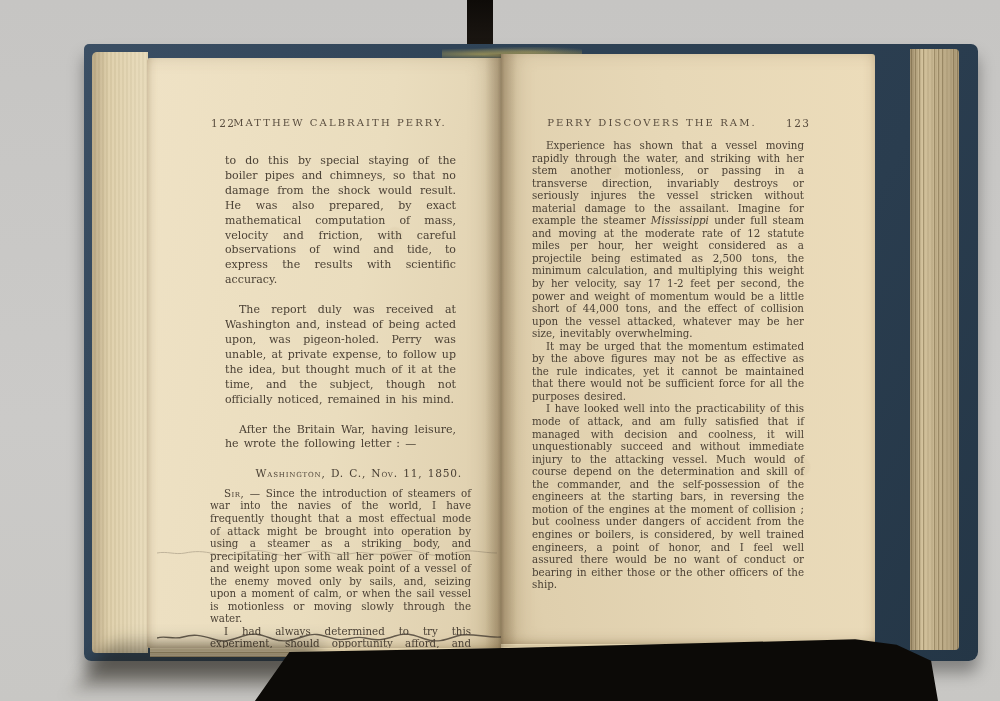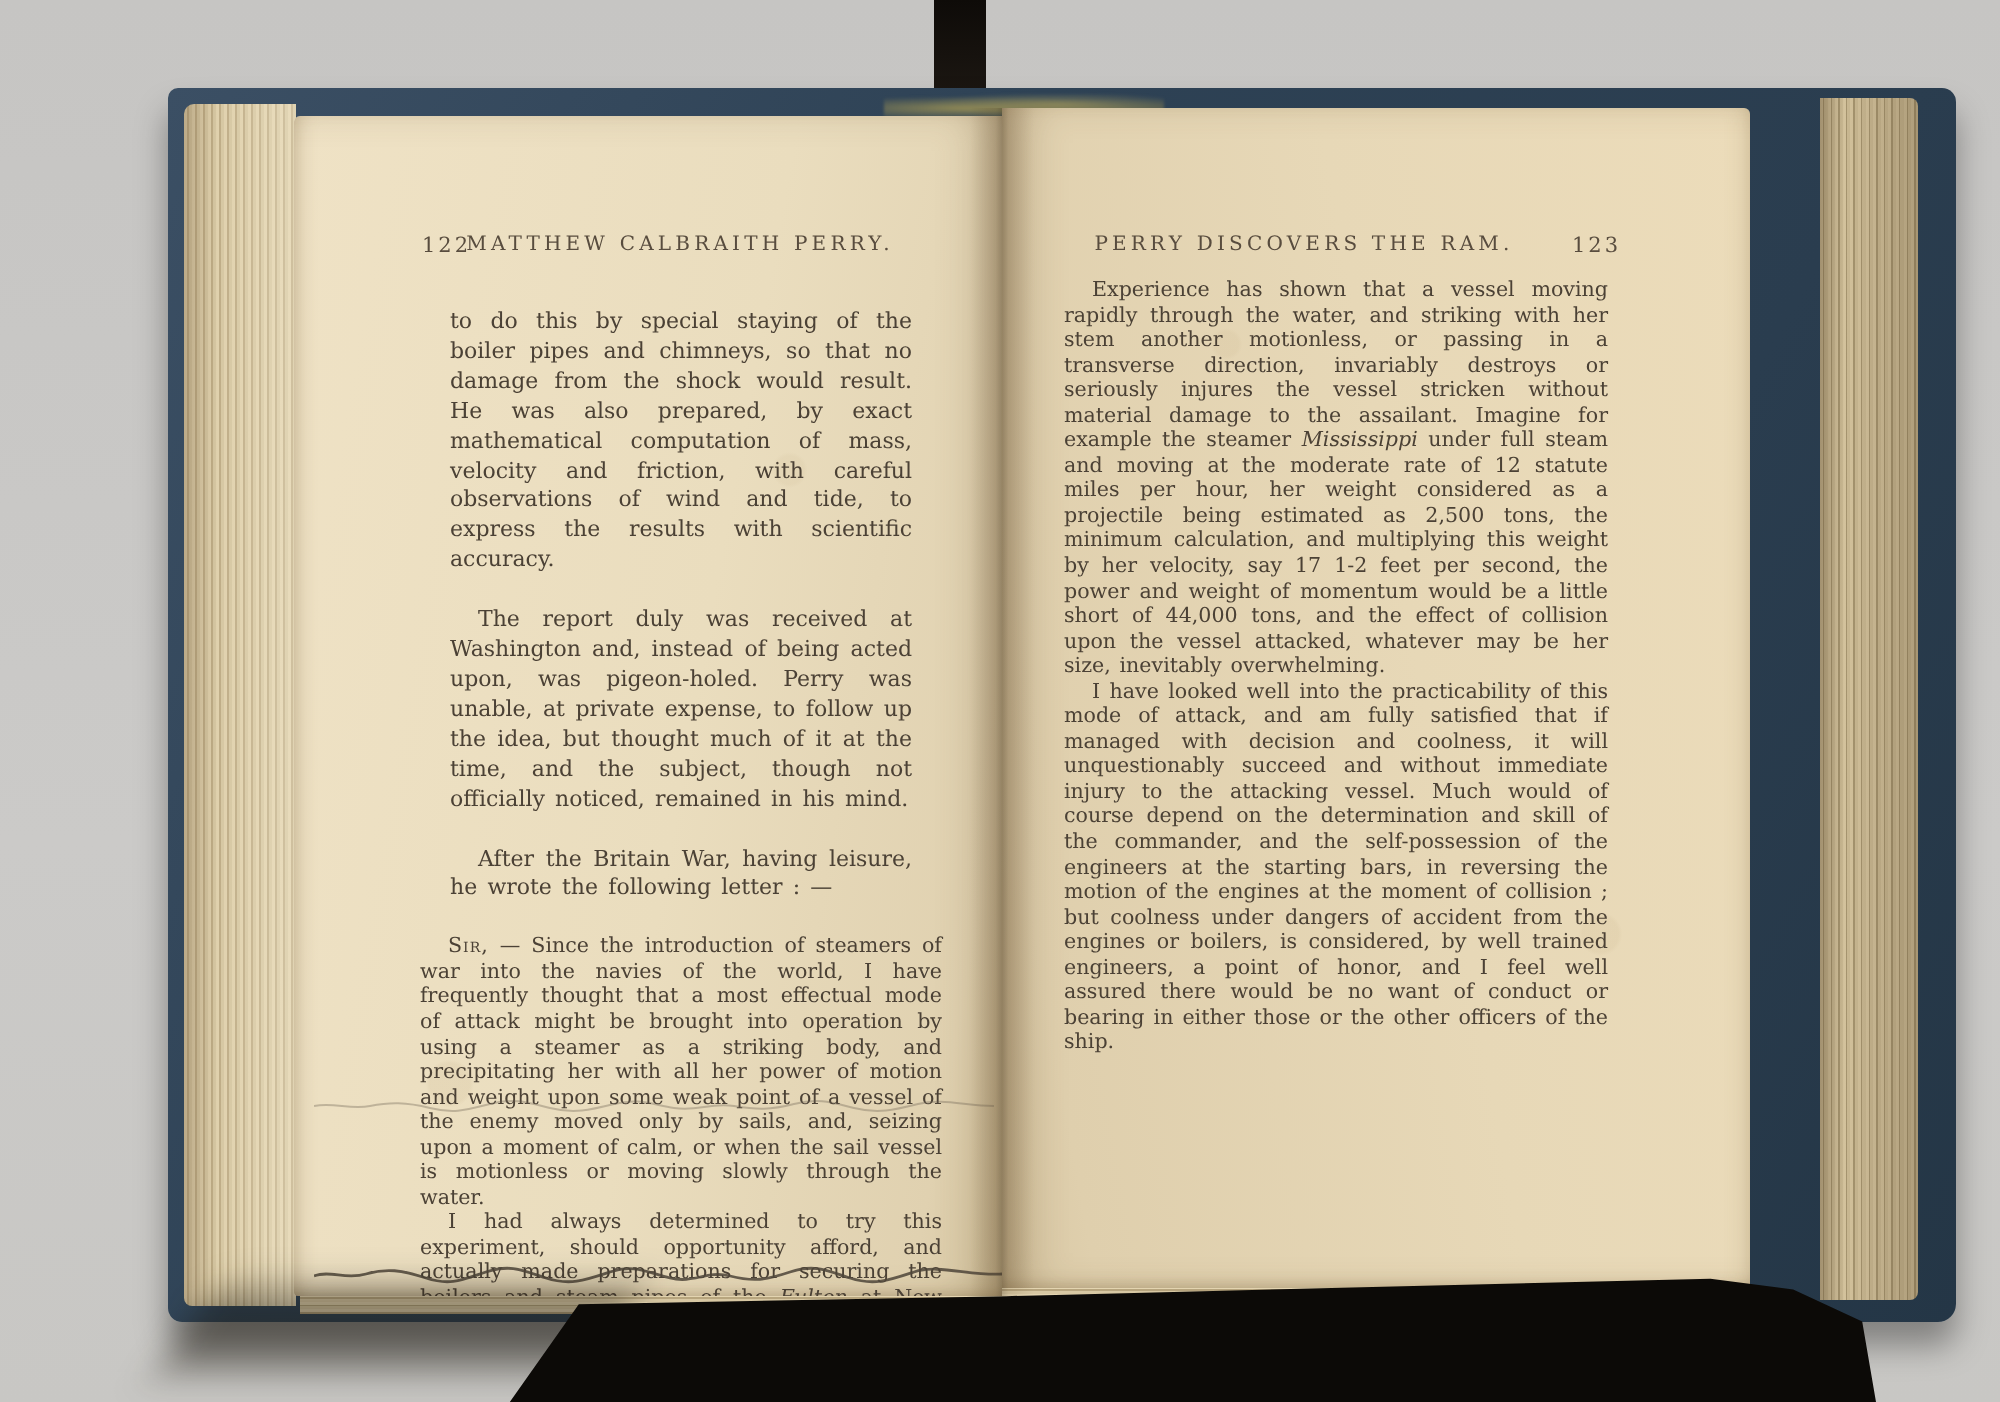--- a/index.html
+++ b/index.html
@@ -183,20 +183,21 @@
 
     <div class="page left">
       <div class="folio" style="left: 64px; top: 59px;">122</div>
       <div class="running-head" style="left: 63px; top: 59px;">MATTHEW CALBRAITH PERRY.</div>
 
       <div class="textblock" style="left: 63px; top: 81px; width: 261px;">
         <p class="para-main">to do this by special staying of the boiler pipes and chimneys, so that no damage from the shock would result.  He was also prepared, by exact mathematical computation of mass, velocity and friction, with careful observations of wind and tide, to express the results with scientific accuracy.</p>
         <p class="para-main indent">The report duly was received at Washington and, instead of being acted upon, was pigeon-holed.  Perry was unable, at private expense, to follow up the idea, but thought much of it at the time, and the subject, though not officially noticed, remained in his mind.</p>
         <p class="para-main indent">After the Britain War, having leisure, he wrote the following letter : —</p>
 
+        <p class="para-letter dateline">Washington, D. C., Nov. 11, 1850.</p>
 
         <p class="para-letter indent"><span class="smallcaps">Sir,</span><span> — Since the introduction of steamers of war into the navies of the world, I have frequently thought that a most effectual mode of attack might be brought into operation by using a steamer as a striking body, and precipitating her with all her power of motion and weight upon some weak point of a vessel of the enemy moved only by sails, and, seizing upon a moment of calm, or when the sail vessel is motionless or moving slowly through the water.</span></p>
 
         <p class="para-letter indent"><span>I had always determined to try this experiment, should opportunity afford, and actually made preparations for securing the boilers and steam pipes of the </span><i class="it">Fulton</i><span> at New York, when I thought it probable I might be sent in her to our eastern border ports at the time of the expected</span></p>
       </div>
 
       <svg class="crease faint" width="340" height="10" viewBox="0 0 340 10">
         <path d="M0,5 C10,3 18,7 28,5 S46,3 58,6 S76,7 88,4 S106,3 118,6 S138,7 150,4 S168,4 180,6 S198,3 210,5 S228,7 240,4 S258,3 270,6 S290,7 302,4 S326,5 340,5" stroke="#6b6051" stroke-width="1" fill="none"></path>
       </svg>
       <svg class="crease strong" width="344" height="12" viewBox="0 0 344 12">
@@ -205,20 +206,21 @@
     </div>
 
     <div class="page right">
       <div class="running-head" style="left: 31px; top: 63px; width: 240px; text-align: center;">PERRY DISCOVERS THE RAM.</div>
       <div class="folio" style="left: 285px; top: 63px;">123</div>
 
       <div class="textblock" style="left: 31px; top: 85px; width: 272px;">
 
         <p class="para-letter indent"><span>Experience has shown that a vessel moving rapidly through the water, and striking with her stem another motionless, or passing in a transverse direction, invariably destroys or seriously injures the vessel stricken without material damage to the assailant.  Imagine for example the steamer </span><i class="it">Mississippi</i><span> under full steam and moving at the moderate rate of 12 statute miles per hour, her weight considered as a projectile being estimated as 2,500 tons, the minimum calculation, and multiplying this weight by her velocity, say 17 1-2 feet per second, the power and weight of momentum would be a little short of 44,000 tons, and the effect of collision upon the vessel attacked, whatever may be her size, inevitably overwhelming.</span></p>
 
+        <p class="para-letter indent">It may be urged that the momentum estimated by the above figures may not be as effective as the rule indicates, yet it cannot be maintained that there would not be sufficient force for all the purposes desired.</p>
         <p class="para-letter indent">I have looked well into the practicability of this mode of attack, and am fully satisfied that if managed with decision and coolness, it will unquestionably succeed and without immediate injury to the attacking vessel.  Much would of course depend on the determination and skill of the commander, and the self-possession of the engineers at the starting bars, in reversing the motion of the engines at the moment of collision ; but coolness under dangers of accident from the engines or boilers, is considered, by well trained engineers, a point of honor, and I feel well assured there would be no want of conduct or bearing in either those or the other officers of the ship.</p>
       </div>
     </div>
 
     <div class="gutter"></div>
   </div>
 
 </div>
 
 </body></html>

